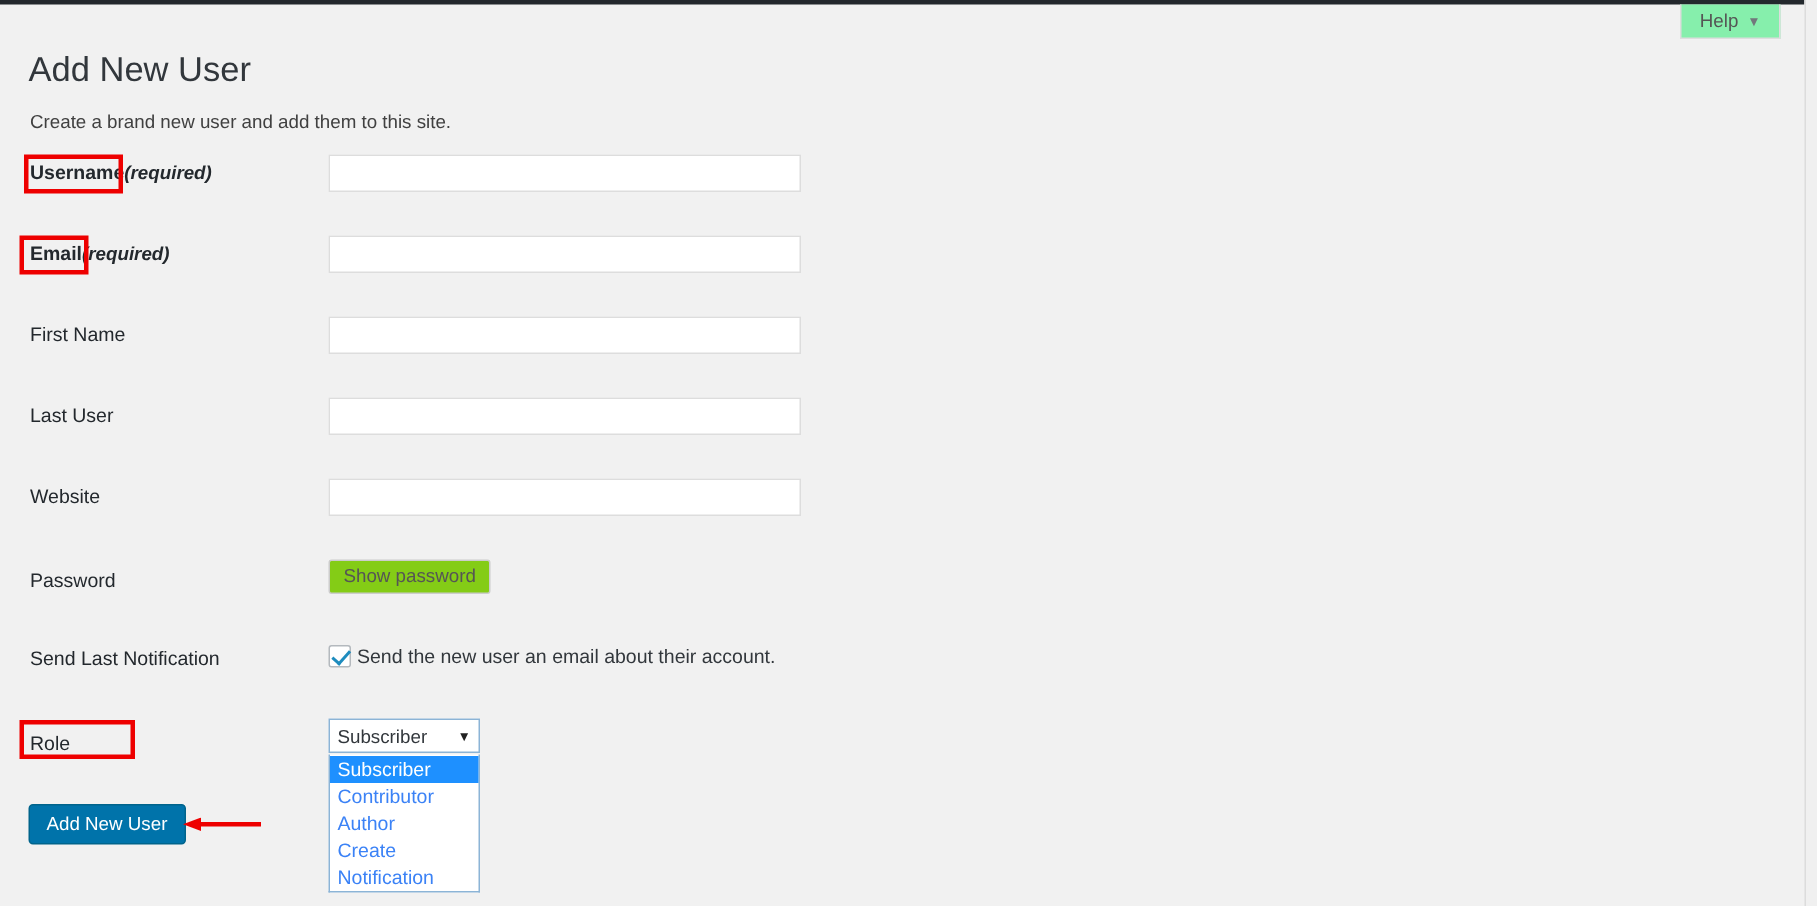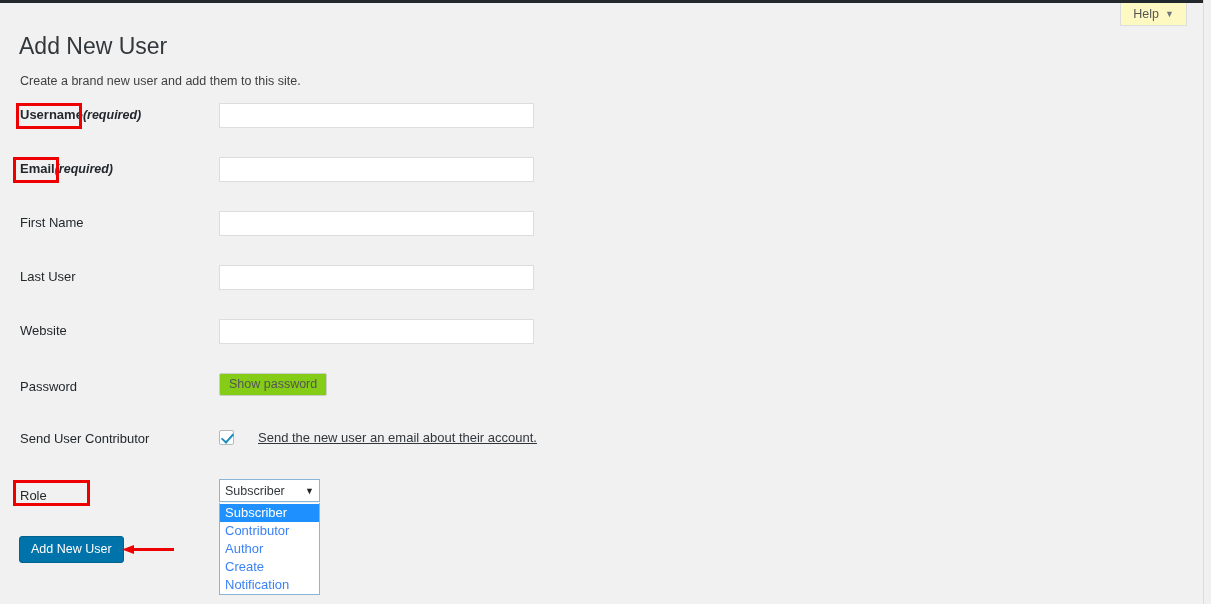--- a/index.html
+++ b/index.html
@@ -33,21 +33,21 @@
     position: absolute; top: 0; right: 1px;
     width: 7px; height: 0px;
     background: #cdcdcd;
   }
 
   
   #help-tab {
     position: absolute;
     top: 3px; left: 1120px;
     width: 67px; height: 23px;
-    background: #fef9c3;
+    background: #86efac;
     border: 1px solid #ddd;
     border-top: none;
     display: flex; align-items: center; justify-content: center;
     gap: 6px;
     font-size: 12.5px;
     color: #555;
     cursor: pointer;
   }
   #help-tab .caret {
     font-size: 9px;
@@ -119,21 +119,21 @@
     font-size: 12.5px;
     color: #555;
     cursor: pointer;
     line-height: 21px;
   }
 
   
   #notify-wrap {
     position: absolute;
     left: 219px; top: 430px;
-    display: flex; align-items: flex-end; gap: 24px; text-decoration: underline;
+    display: flex; align-items: flex-end; gap: 4px;
   }
   .wp-checkbox {
     width: 15px; height: 15px;
     background: #fff;
     border: 1px solid #b4b9be;
     border-radius: 2px;
     position: relative;
     flex: none;
     cursor: pointer;
   }
@@ -268,21 +268,21 @@
   <div class="row-label plain">Website</div>
   <input class="text-input" type="text" value="" style="">
 </div>
 
 <div class="form-row" style="top:375px">
   <div class="row-label plain">Password</div>
 </div>
 <button id="show-password-btn">Show password</button>
 
 <div class="form-row" style="top:427px">
-  <div class="row-label plain">Send User Contributor</div>
+  <div class="row-label plain">Send Last Notification</div>
 </div>
 <div id="notify-wrap">
   <span class="wp-checkbox"></span>
   <span id="notify-label">Send the new user an email about their account.</span>
 </div>
 
 <div class="form-row" style="top:484px">
   <div class="row-label plain">Role</div>
 </div>
 

